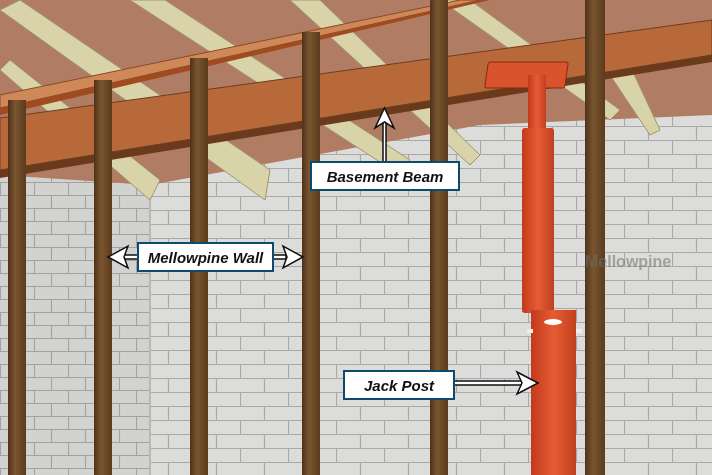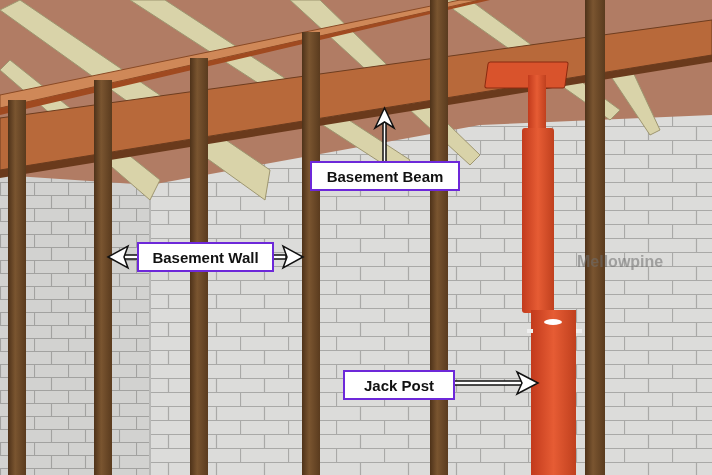--- a/index.html
+++ b/index.html
@@ -1,27 +1,27 @@
 <!DOCTYPE html>
 <html><head>
 <meta charset="utf-8">
 <style>
   html, body { margin: 0; padding: 0; }
   body { width: 712px; height: 475px; overflow: hidden; background: #d8d8d6; font-family: "Liberation Sans", sans-serif; }
   .scene { position: relative; width: 712px; height: 475px; overflow: hidden; }
   svg.bg { position: absolute; left: 0; top: 0; }
   .label {
-    position: absolute; background: #fff; border: 2px solid #6d28d9;
+    position: absolute; background: #fff; border: 2px solid #0c4a6e;
     font-family: "Liberation Sans", sans-serif; font-weight: bold; font-size: 15px;
     color: #111; display: flex; align-items: center; justify-content: center;
-    box-sizing: border-box; white-space: nowrap;
+    box-sizing: border-box; white-space: nowrap; font-style: italic;
   }
   .watermark {
     position: absolute; font-family: "Liberation Sans", sans-serif; font-weight: bold;
-    font-size: 16px; color: rgba(110,110,110,0.55);
+    font-size: 16px; color: rgba(110,110,110,0.55); margin-left: 8px;
   }
 </style>
 </head>
 <body>
 
 <div class="scene">
   <svg class="bg" width="712" height="475" viewBox="0 0 712 475">
     <defs>
       <pattern id="blocks" x="0" y="0" width="48" height="28" patternUnits="userSpaceOnUse">
         <rect width="48" height="28" fill="#dcdcda"></rect>
@@ -92,17 +92,17 @@
       <polygon points="108,257 128,246 124,257 128,268"></polygon>
       <rect x="268" y="255" width="18" height="4"></rect>
       <polygon points="303,257 283,246 287,257 283,268"></polygon>
 
       <rect x="452" y="381" width="70" height="4"></rect>
       <polygon points="538,383 517,372 522,383 517,394"></polygon>
     </g>
   </svg>
 
   <div class="label" style="left:310px; top:161px; width:150px; height:30px;">Basement Beam</div>
-  <div class="label" style="left:137px; top:242px; width:137px; height:30px;">Basement Wall</div>
+  <div class="label" style="left:137px; top:242px; width:137px; height:30px;">Mellowpine Wall</div>
   <div class="label" style="left:343px; top:370px; width:112px; height:30px;">Jack Post</div>
 
   <div class="watermark" style="left:577px; top:253px;">Mellowpine</div>
 </div>
 
 </body></html>

